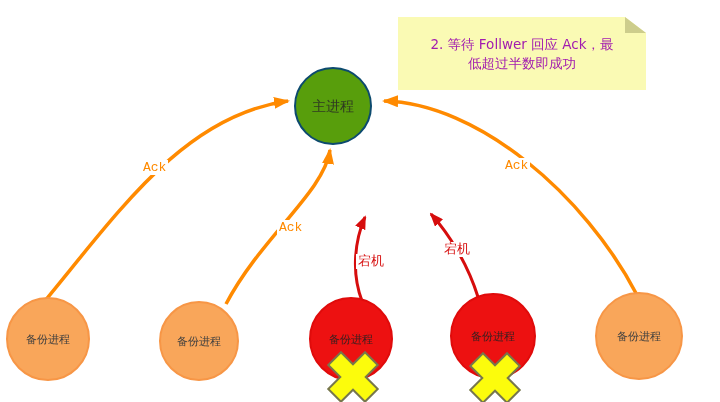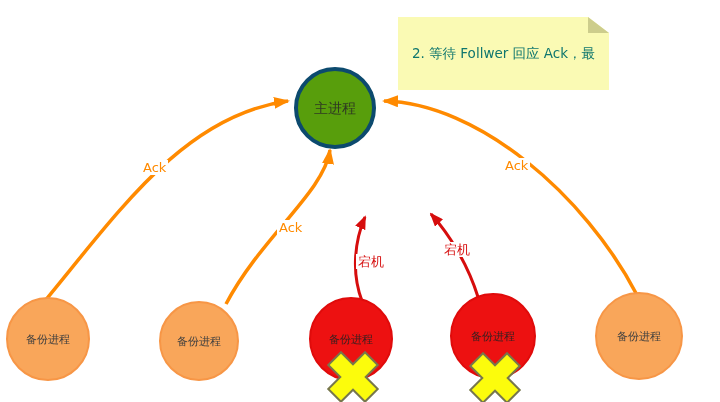--- a/index.html
+++ b/index.html
@@ -6,34 +6,34 @@
   #canvas{
     position:relative;width:720px;height:402px;background:#ffffff;overflow:hidden;
     font-family:"DejaVu Sans","Liberation Sans",sans-serif;
   }
   #edge-layer{position:absolute;left:0;top:0;width:720px;height:402px;z-index:1;}
   .node{
     position:absolute;border-radius:50%;display:flex;align-items:center;justify-content:center;
     text-align:center;z-index:2;color:#3f3f3f;font-size:11px;line-height:17px;
   }
   .node .node-label{display:block;width:44px;word-break:break-all;}
-  .node.main{background:#589E0C;border:4px solid #0c4a6e;font-size:14px;}
+  .node.main{background:#589E0C;border:2px solid #0c4a6e;font-size:14px;}
   .node.main .node-label{width:60px;color:#2f3a22;}
   .node.alive{background:#F9A65A;border:2px solid #F79646;}
   .node.down{background:#ED1111;border:2px solid #E00B0B;color:#3a2020;}
   .edge-label{
-    position:absolute;z-index:3;background:#ffffff;padding:0 2px;font-size:13px;line-height:15px;
+    position:absolute;z-index:3;background:#ffffff;padding:0 2px;font-size:13px;line-height:15px;font-family:Liberation Mono, monospace;
   }
   .edge-label.ack{color:#FF8A00;}
   .edge-label.down{color:#D60D0D;}
   .crash-x{position:absolute;z-index:4;}
   #sticky-note{
-    position:absolute;left:398px;top:17px;width:211px;height:73px;background:#FAFAB4;z-index:3;
+    position:absolute;left:398px;top:17px;width:248px;height:73px;background:#FAFAB4;z-index:3;
     display:flex;flex-direction:column;align-items:center;justify-content:center;
-    color:#0f766e;font-size:13.5px;line-height:19px;text-align:center;
+    color:#a21caf;font-size:13.5px;line-height:19px;text-align:center;
   }
   #sticky-note .fold{position:absolute;right:0;top:0;width:21px;height:16px;}
 </style>
 </head>
 <body>
 
 <div id="canvas">
 
   <svg id="edge-layer" viewBox="0 0 720 402">
     <defs>
@@ -91,15 +91,16 @@
   <span class="edge-label ack" style="left:503px;top:158px;">Ack</span>
   <span class="edge-label down" style="left:356px;top:254px;">宕机</span>
   <span class="edge-label down" style="left:442px;top:242px;">宕机</span>
 
   <div id="sticky-note">
     <svg class="fold" width="21" height="16" viewBox="0 0 21 16">
       <polygon points="0,0 21,0 21,16" fill="#ffffff"></polygon>
       <polygon points="0,0 21,16 0,16" fill="#CDCD8C"></polygon>
     </svg>
     <span>2. 等待 Follwer 回应 Ack，最</span>
+    <span>低超过半数即成功</span>
   </div>
 
 </div>
 
 </body></html>

